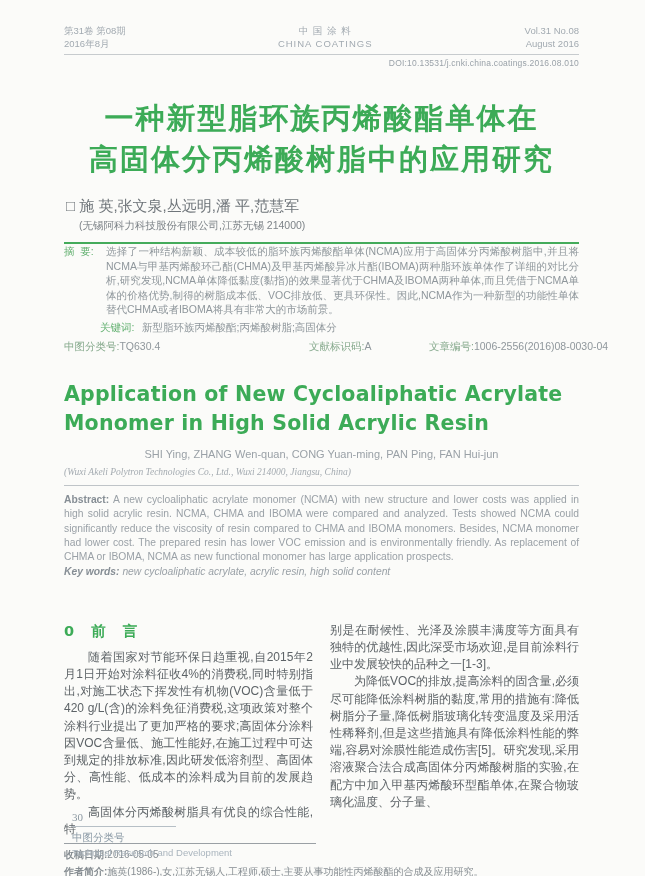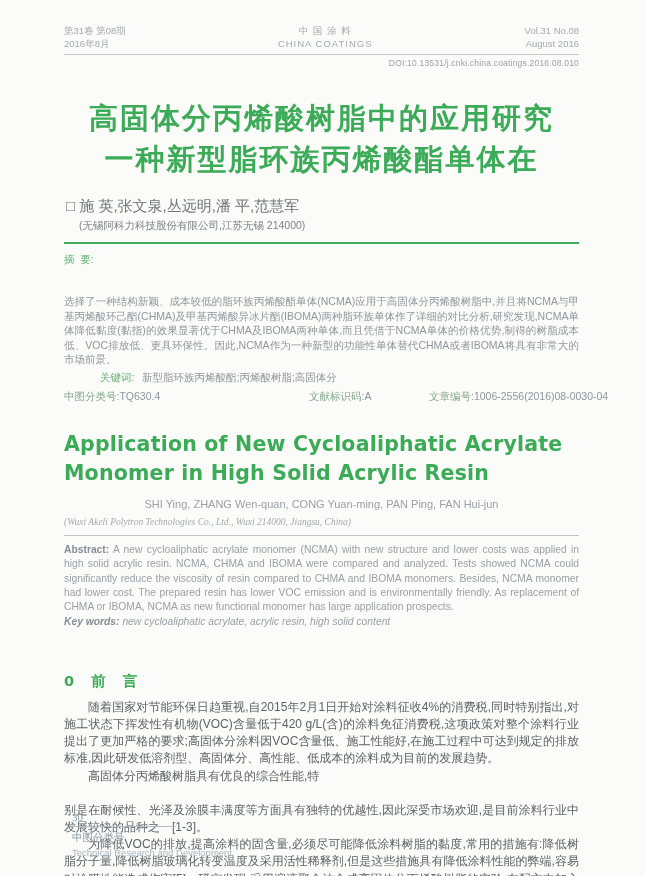--- a/index.html
+++ b/index.html
@@ -24,21 +24,21 @@
   .title-cn{
     margin-top:30px;text-align:center;color:#3cab57;font-weight:bold;
     font-size:29px;line-height:41px;letter-spacing:2px;
     font-family:"DejaVu Sans","Liberation Sans",sans-serif;
   }
   
   .authors-cn{margin-top:17px;color:#6f757a;font-size:15px;padding-left:2px;}
   .affil-cn{margin-top:3px;color:#7d8388;font-size:10.5px;padding-left:15px;}
   .rule-green{border:none;border-top:2.5px solid #44ab5b;margin:9px 0 0 0;}
   
-  .abs-cn{display:flex;margin-top:8px;font-size:10.5px;line-height:14.6px;flex-direction:column;}
+  .abs-cn{display:flex;margin-top:0;font-size:10.5px;line-height:14.6px;}
   .abs-cn .label{color:#62b070;flex:0 0 42px;white-space:pre;}
   .abs-cn .text{color:#8f979c;text-align:justify;flex:1;}
   .kw-cn{display:flex;margin-top:3px;font-size:10.5px;line-height:14px;margin-left:36px;}
   .kw-cn .label{color:#62b070;flex:0 0 42px;}
   .kw-cn .text{color:#8f979c;flex:1;}
   .class-line{display:flex;margin-top:6px;font-size:10.5px;color:#8f979c;}
   .class-line .item{white-space:nowrap;}
   .class-line .item .lbl{color:#85a98c;}
   .class-line .i1{flex:0 0 245px;}
   .class-line .i2{flex:0 0 120px;}
@@ -49,21 +49,21 @@
     font-family:"DejaVu Sans","Liberation Sans",sans-serif;
   }
   .authors-en{margin-top:10px;color:#9aa1a7;font-size:11px;text-align:center;}
   .affil-en{margin-top:7px;color:#a4abb1;font-size:9.5px;font-style:italic;font-family:"Liberation Serif","DejaVu Serif",serif;}
   .rule-gray-mid{border:none;border-top:1px solid #bfc4c8;margin:8px 0 0 0;}
   .abs-en{margin-top:7px;color:#9aa1a7;font-size:10.3px;line-height:14.3px;text-align:justify;}
   .abs-en .lbl{font-weight:bold;color:#868e95;}
   .kw-en{margin-top:1px;color:#9aa1a7;font-size:10.3px;line-height:14.3px;font-style:italic;}
   .kw-en .lbl{font-weight:bold;color:#868e95;}
   
-  .columns{display:flex;gap:17px;margin-top:42px;flex-direction:column;}
+  .columns{display:flex;gap:17px;margin-top:42px;}
   .colL,.colR{flex:1 1 0;}
   .sec-head{
     color:#3cab57;font-weight:bold;font-size:14.5px;letter-spacing:6px;
     font-family:"DejaVu Sans","Liberation Sans",sans-serif;margin:0 0 8px 0;
   }
   .body-p{margin:0;color:#5d6367;font-size:12px;line-height:17.2px;text-align:justify;}
   .indent{text-indent:2em;}
   
   .footnote{margin-top:5px;}
   .fn-rule{border:none;border-top:1px solid #9aa0a5;width:252px;margin:0;}
@@ -92,22 +92,22 @@
     </div>
     <div class="col right">
       <div>Vol.31 No.08</div>
       <div>August 2016</div>
     </div>
   </div>
   <hr class="rule-gray-top">
   <div class="doi">DOI:10.13531/j.cnki.china.coatings.2016.08.010</div>
 
   <div class="title-cn">
+    <div>一种新型脂环族丙烯酸酯单体在</div>
     <div>高固体分丙烯酸树脂中的应用研究</div>
-    <div>一种新型脂环族丙烯酸酯单体在</div>
   </div>
 
   <div class="authors-cn">□ 施  英,张文泉,丛远明,潘  平,范慧军</div>
   <div class="affil-cn">(无锡阿科力科技股份有限公司,江苏无锡  214000)</div>
   <hr class="rule-green">
 
   <div class="abs-cn">
     <span class="label">摘  要:</span>
     <span class="text">选择了一种结构新颖、成本较低的脂环族丙烯酸酯单体(NCMA)应用于高固体分丙烯酸树脂中,并且将NCMA与甲基丙烯酸环己酯(CHMA)及甲基丙烯酸异冰片酯(IBOMA)两种脂环族单体作了详细的对比分析,研究发现,NCMA单体降低黏度(黏指)的效果显著优于CHMA及IBOMA两种单体,而且凭借于NCMA单体的价格优势,制得的树脂成本低、VOC排放低、更具环保性。因此,NCMA作为一种新型的功能性单体替代CHMA或者IBOMA将具有非常大的市场前景。</span>
   </div>

